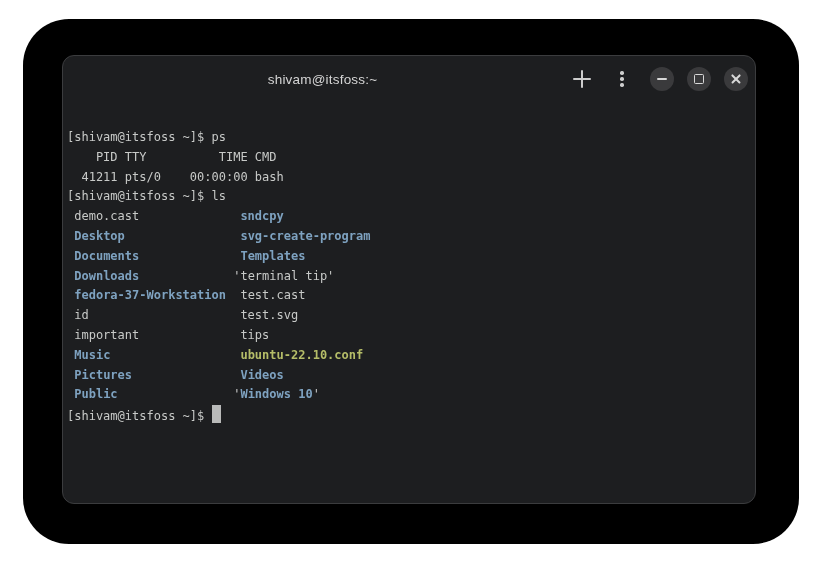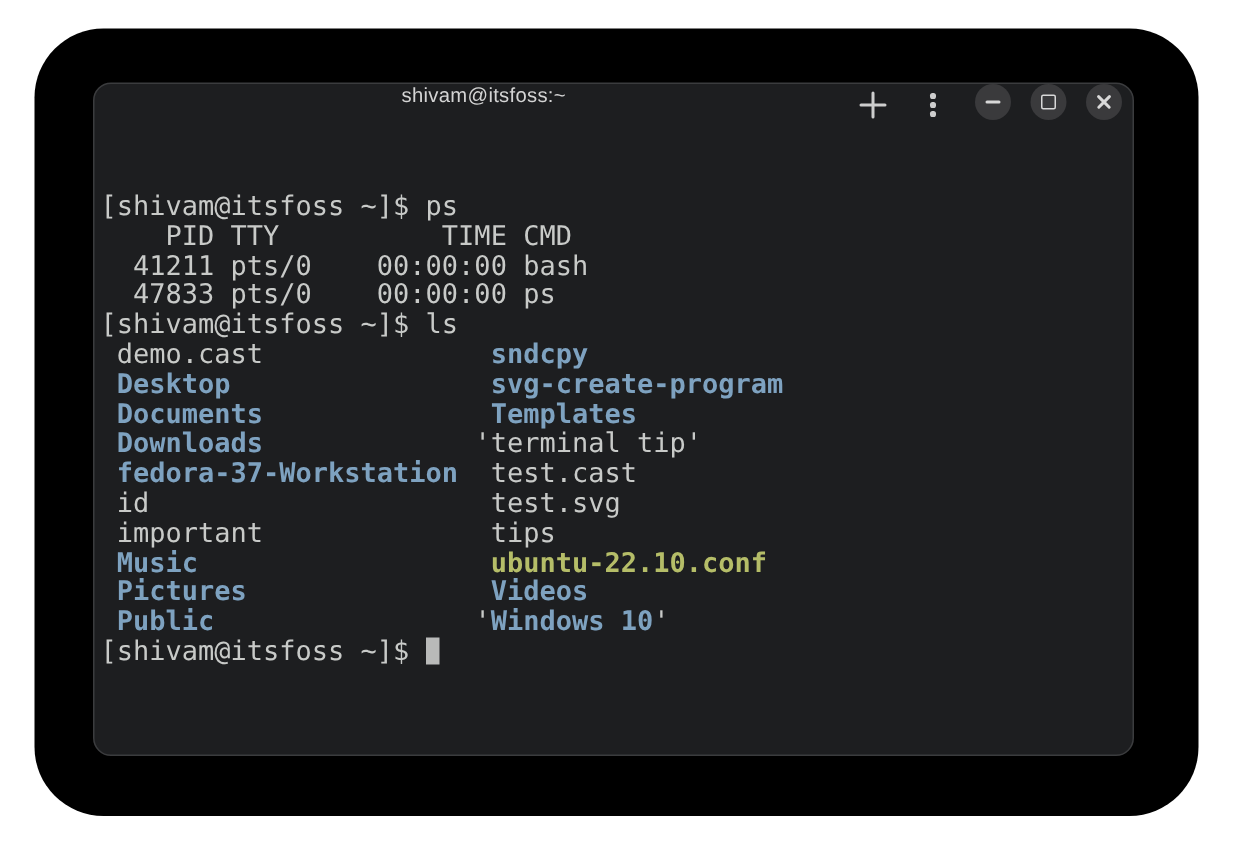--- a/index.html
+++ b/index.html
@@ -31,20 +31,21 @@
     background: var(--win-bg, #1d1e20);
     border: 1px solid var(--win-border, #3b3c3e);
     border-radius: 12px;
     overflow: hidden;
   }
 
   
   .titlebar {
     height: 46px;
     display: flex;
+    align-items: center;
     padding: 0 7px 0 14px;
   }
   .spacer { flex: 1; }
   .title {
     color: #d4d4d4;
     font-size: 13.5px;
     letter-spacing: 0.2px;
     white-space: nowrap;
   }
   .icon-btn {
@@ -79,21 +80,21 @@
     content: ""; position: absolute; left: 0; top: 5.1px;
     width: 12px; height: 1.8px; background: #d8d8d8; border-radius: 1px;
   }
   .close-glyph::before { transform: rotate(45deg); }
   .close-glyph::after  { transform: rotate(-45deg); }
 
   
   .term-content {
     padding: 26px 6px 6px 4px;
     font-family: "DejaVu Sans Mono", monospace;
-    font-size: 18px;
+    font-size: 12px;
     line-height: 19.8px;
   }
   .term-line { white-space: pre; }
   .seg-fg    { color: var(--term-fg, #c8cac8); }
   .seg-blue  { color: var(--blue, #7ea2c0); }
   .seg-green { color: var(--green, #b5bd68); }
   .bold { font-weight: bold; text-align: center; }
   .cursor {
     display: inline-block;
     width: 9px; height: 18px;
@@ -133,21 +134,20 @@
       </div>
       <div class="circle-btn">
         <span class="close-glyph"></span>
       </div>
     </div>
 
     <div class="term-content">
         <div class="term-line"><span class="seg-fg">[shivam@itsfoss ~]$ ps</span></div>
         <div class="term-line"><span class="seg-fg">    PID TTY          TIME CMD</span></div>
         <div class="term-line"><span class="seg-fg">  41211 pts/0    00:00:00 bash</span></div>
-        <div class="term-line"><span class="seg-fg">  47833 pts/0    00:00:00 ps</span></div>
         <div class="term-line"><span class="seg-fg">[shivam@itsfoss ~]$ ls</span></div>
         <div class="term-line"><span class="seg-fg"> demo.cast              </span><span class="seg-blue bold">sndcpy</span></div>
         <div class="term-line"><span class="seg-fg"> </span><span class="seg-blue bold">Desktop</span><span class="seg-fg">                </span><span class="seg-blue bold">svg-create-program</span></div>
         <div class="term-line"><span class="seg-fg"> </span><span class="seg-blue bold">Documents</span><span class="seg-fg">              </span><span class="seg-blue bold">Templates</span></div>
         <div class="term-line"><span class="seg-fg"> </span><span class="seg-blue bold">Downloads</span><span class="seg-fg">             'terminal tip'</span></div>
         <div class="term-line"><span class="seg-fg"> </span><span class="seg-blue bold">fedora-37-Workstation</span><span class="seg-fg">  test.cast</span></div>
         <div class="term-line"><span class="seg-fg"> id                     test.svg</span></div>
         <div class="term-line"><span class="seg-fg"> important              tips</span></div>
         <div class="term-line"><span class="seg-fg"> </span><span class="seg-blue bold">Music</span><span class="seg-fg">                  </span><span class="seg-green bold">ubuntu-22.10.conf</span></div>
         <div class="term-line"><span class="seg-fg"> </span><span class="seg-blue bold">Pictures</span><span class="seg-fg">               </span><span class="seg-blue bold">Videos</span></div>

